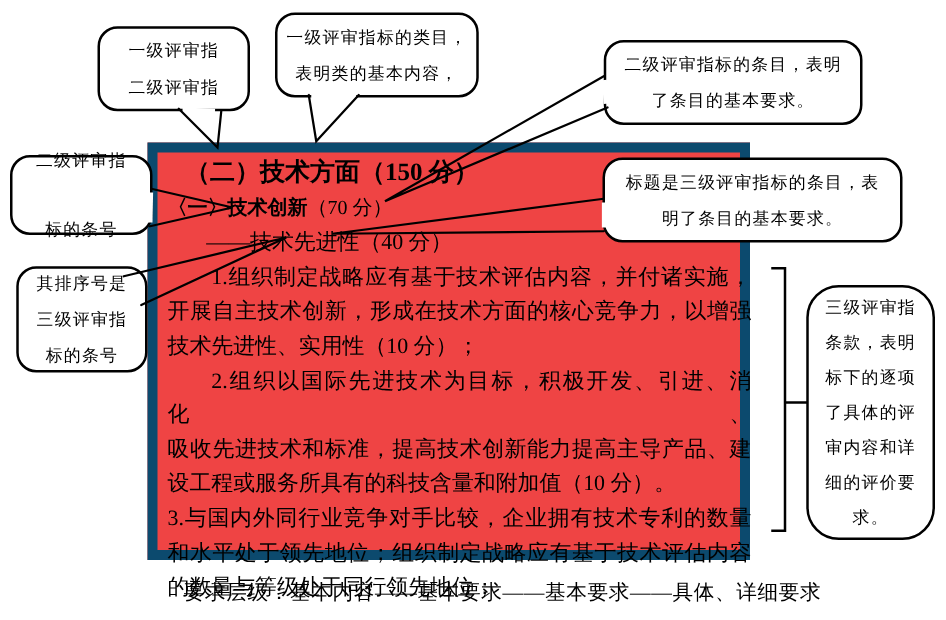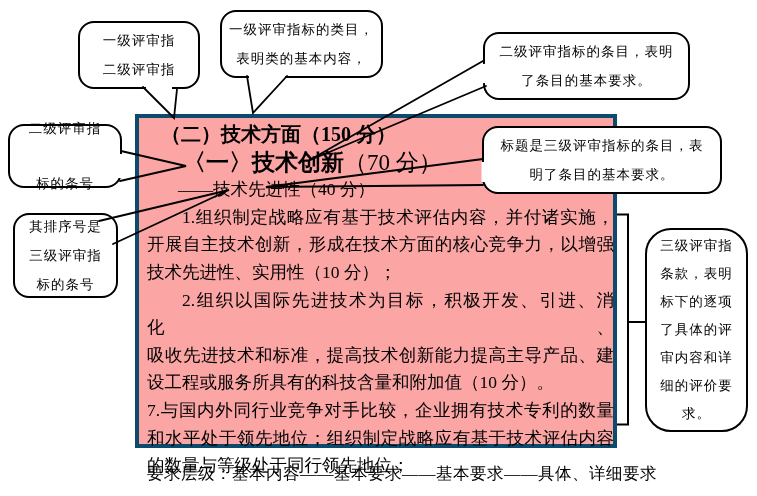--- a/index.html
+++ b/index.html
@@ -3,29 +3,29 @@
 <meta charset="utf-8">
 <style>
   html,body{margin:0;padding:0;background:#ffffff;}
   #stage{
     position:relative;width:757px;height:496px;background:#ffffff;
     font-family:"Liberation Serif","DejaVu Serif",serif;color:#000;
     overflow:hidden;
   }
   
   .main-box{
-    position:absolute;left:135px;top:114px;width:482px;height:334px;
-    border:4px solid #0c4a6e;background:#fca5a5;box-sizing:border-box;z-index:1;
+    position:absolute;left:118px;top:114px;width:482px;height:334px;
+    border:8px solid #0c4a6e;background:#ef4444;box-sizing:border-box;z-index:1;
   }
   .doc-text{
     position:absolute;left:8px;top:3px;width:467px;
     line-height:27.6px;font-size:17.5px;
   }
   .h1{font-weight:bold;font-size:20px;margin-left:14px;white-space:nowrap;}
-  .h2{font-size:23px;margin-left:36px;white-space:nowrap;}
+  .h2{font-size:16px;white-space:nowrap;}
   .h2 .b{font-weight:bold;}
   .h3{margin-left:31px;white-space:nowrap;}
   .body-line{text-align:justify;text-align-last:justify;}
   .body-line.ind{text-indent:35px;}
   .body-line.end{text-align-last:left;}
   
   .bubble{
     position:absolute;border:2px solid #000;border-radius:16px;background:#fff;
     box-sizing:border-box;display:flex;flex-direction:column;justify-content:center;
     text-align:center;font-size:13.5px;line-height:29px;letter-spacing:1px;
@@ -49,21 +49,21 @@
     <div class="doc-text">
       <div class="h1">（二）技术方面（150 分）</div>
       <div class="h2"><span class="b">〈一〉技术创新</span><span>（70 分）</span></div>
       <div class="h3">——技术先进性（40 分）</div>
       <div class="body-line ind">1.组织制定战略应有基于技术评估内容，并付诸实施，</div>
       <div class="body-line">开展自主技术创新，形成在技术方面的核心竞争力，以增强</div>
       <div class="body-line end">技术先进性、实用性（10 分）；</div>
       <div class="body-line ind">2.组织以国际先进技术为目标，积极开发、引进、消化、</div>
       <div class="body-line">吸收先进技术和标准，提高技术创新能力提高主导产品、建</div>
       <div class="body-line end">设工程或服务所具有的科技含量和附加值（10 分）。</div>
-      <div class="body-line">7.与国内外同行业竞争对手比较，企业拥有技术专利的数量</div>
+      <div class="body-line">3.与国内外同行业竞争对手比较，企业拥有技术专利的数量</div>
       <div class="body-line">和水平处于领先地位；组织制定战略应有基于技术评估内容</div>
       <div class="body-line end">的数量与等级处于同行领先地位；</div>
     </div>
   </div>
 
   <div class="bubble" style="left:78px;top:21px;width:122px;height:68px;align-items:center;">
     <div>一级评审指</div>
     <div>二级评审指</div>
   </div>
 

